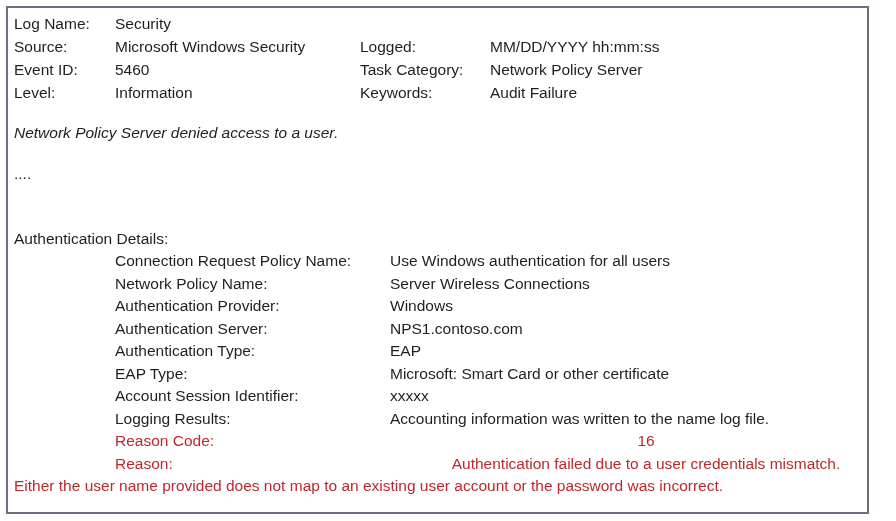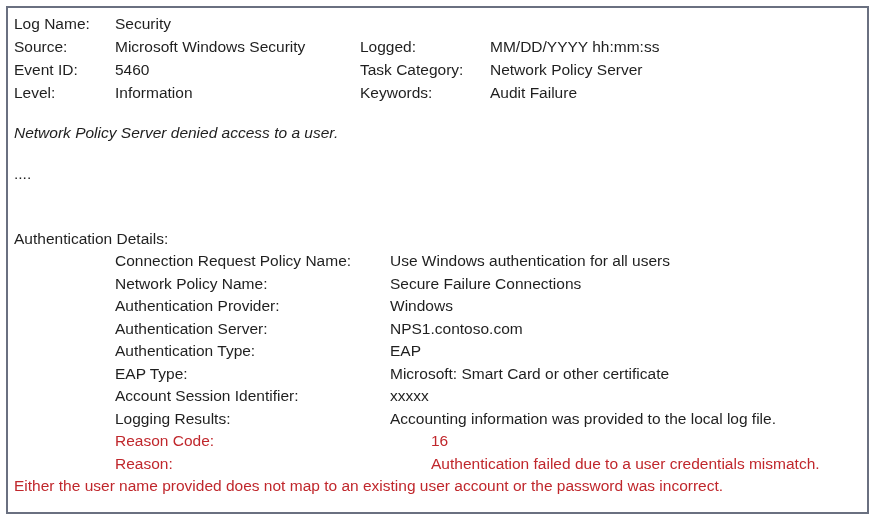--- a/index.html
+++ b/index.html
@@ -37,21 +37,21 @@
 
   .desc  { margin-top: 17px; font-style: italic; }
   .dots  { margin-top: 18px; }
   .section-title { margin-top: 42px; }
 
   .details { line-height: 22.5px; }
   .det-row { display: flex; padding-left: 101px; }
   .det-row .dl { width: 275px; flex: 0 0 auto; }
   .det-row .dv { flex: 1 1 auto; }
   .det-row.red { color: var(--highlight); gap: 36px; }
-  .det-row.red .dv { padding-left: 5px; }
+  .det-row.red .dv { padding-left: 5px; text-align: center; }
 
   .continuation {
     color: var(--highlight);
     line-height: 22.5px;
   }
 </style>
 </head>
 <body>
 
 <div class="frame">
@@ -88,21 +88,21 @@
     <div class="dots">....</div>
     <div class="section-title">Authentication Details:</div>
 
     <div class="details">
       <div class="det-row">
         <span class="dl">Connection Request Policy Name:</span>
         <span class="dv">Use Windows authentication for all users</span>
       </div>
       <div class="det-row">
         <span class="dl">Network Policy Name:</span>
-        <span class="dv">Secure Failure Connections</span>
+        <span class="dv">Server Wireless Connections</span>
       </div>
       <div class="det-row">
         <span class="dl">Authentication Provider:</span>
         <span class="dv">Windows</span>
       </div>
       <div class="det-row">
         <span class="dl">Authentication Server:</span>
         <span class="dv">NPS1.contoso.com</span>
       </div>
       <div class="det-row">
@@ -112,21 +112,21 @@
       <div class="det-row">
         <span class="dl">EAP Type:</span>
         <span class="dv">Microsoft: Smart Card or other certificate</span>
       </div>
       <div class="det-row">
         <span class="dl">Account Session Identifier:</span>
         <span class="dv">xxxxx</span>
       </div>
       <div class="det-row">
         <span class="dl">Logging Results:</span>
-        <span class="dv">Accounting information was provided to the local log file.</span>
+        <span class="dv">Accounting information was written to the name log file.</span>
       </div>
       <div class="det-row red">
         <span class="dl">Reason Code:</span>
         <span class="dv">16</span>
       </div>
       <div class="det-row red">
         <span class="dl">Reason:</span>
         <span class="dv">Authentication failed due to a user credentials mismatch.</span>
       </div>
     </div>

